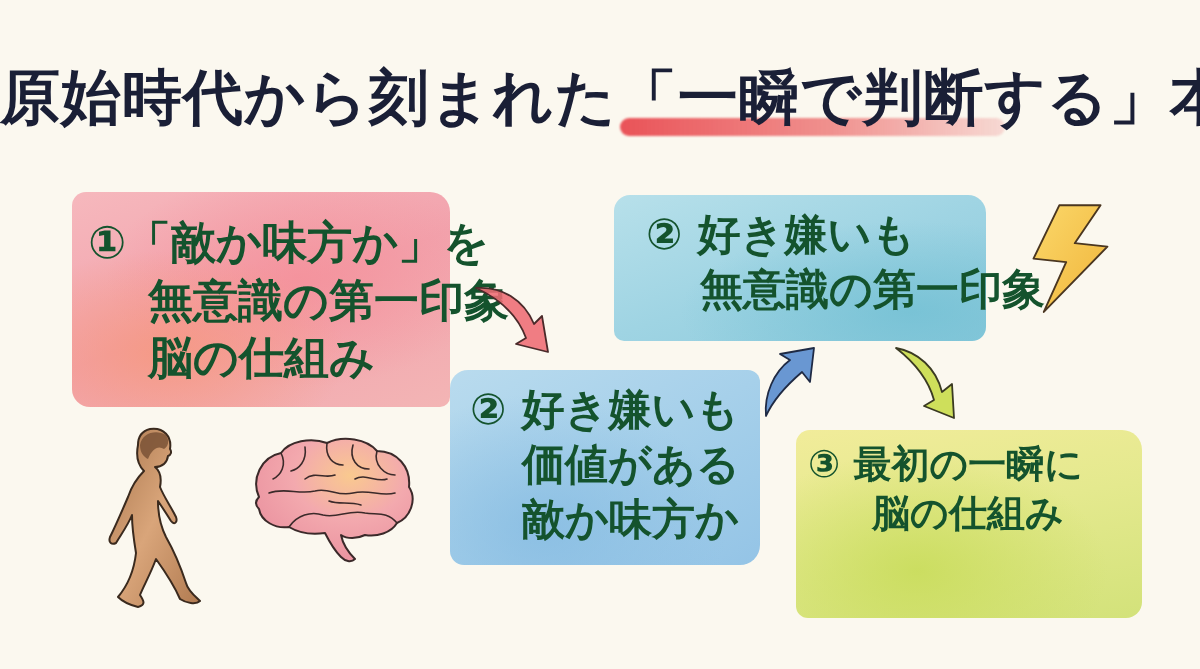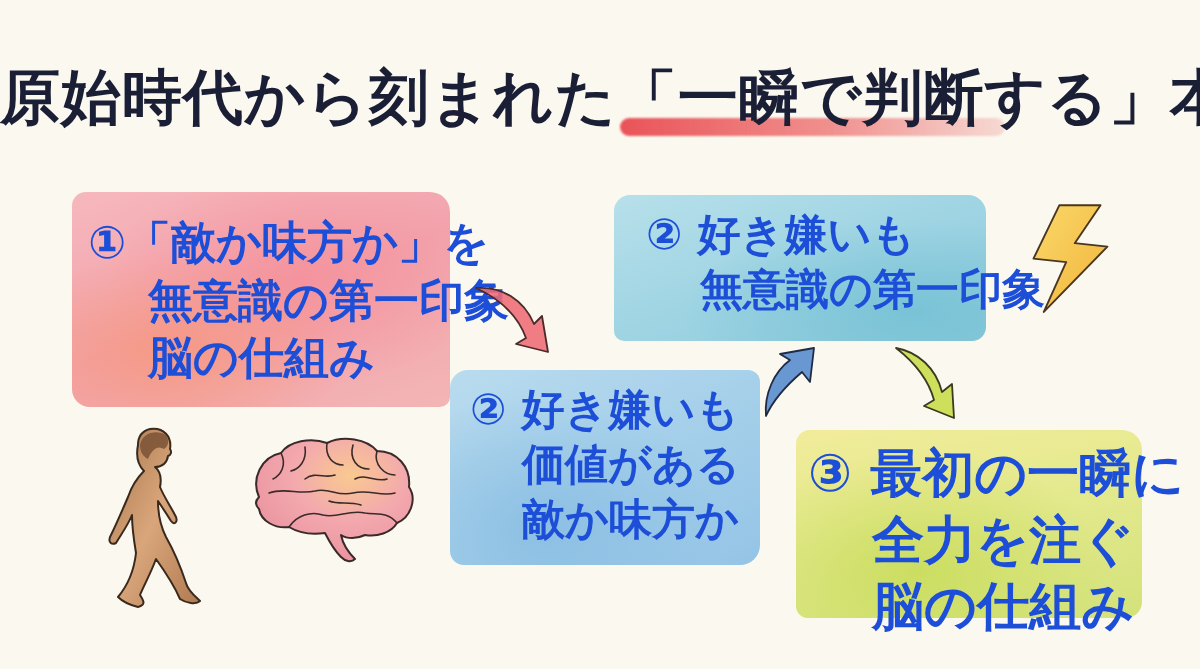--- a/index.html
+++ b/index.html
@@ -19,21 +19,21 @@
       position: absolute; left: 620px; top: 118px; width: 385px; height: 18px;
       border-radius: 10px;
       background: linear-gradient(90deg, rgba(232,74,80,0.95) 0%, rgba(236,110,110,0.75) 55%, rgba(240,160,160,0.35) 100%);
       filter: blur(1px); z-index: 2;
     }
     .box {
       position: absolute; z-index: 1;
       filter: blur(0.6px);
     }
     .box-text {
-      position: absolute; z-index: 2; font-weight: bold; color: #1d4ed8;
+      position: absolute; z-index: 2; font-weight: bold; color: #14532d;
       line-height: 1.28;
     }
     .box-text .line { display: block; white-space: nowrap; }
 
     
     #box1 {
       left: 72px; top: 192px; width: 378px; height: 215px;
       border-radius: 14px 20px 10px 18px;
       background:
         radial-gradient(ellipse at 25% 75%, rgba(246,150,120,0.75) 0%, rgba(246,150,120,0) 45%),
@@ -66,21 +66,21 @@
     #box3-text .line:nth-child(2) { padding-left: 8px; margin-left: 46px; }
 
     
     #box4 {
       left: 796px; top: 430px; width: 346px; height: 188px;
       border-radius: 14px 20px 16px 12px;
       background:
         radial-gradient(ellipse at 35% 75%, rgba(200,220,90,0.85) 0%, rgba(200,220,90,0) 60%),
         linear-gradient(170deg, #f1ec9a 0%, #e4e98e 45%, #d3e27a 100%);
     }
-    #box4-text { left: 808px; top: 440px; font-size: 52px; }
+    #box4-text { left: 808px; top: 440px; font-size: 38px; }
     #box4-text .line:nth-child(2), #box4-text .line:nth-child(3) { padding-left: 64px; }
 
     .illus { position: absolute; z-index: 2; }
     #caveman { left: 100px; top: 425px; width: 110px; height: 195px; }
     #brain { left: 245px; top: 435px; width: 175px; height: 135px; }
     #arrow1 { left: 472px; top: 278px; width: 90px; height: 80px; }
     #arrow2 { left: 760px; top: 342px; width: 60px; height: 78px; }
     #arrow3 { left: 888px; top: 342px; width: 72px; height: 78px; }
     #bolt { left: 1018px; top: 195px; width: 92px; height: 135px; }
   </style>
@@ -108,21 +108,20 @@
 
   <div class="box" id="box3"></div>
   <div class="box-text" id="box3-text">
     <span class="line">② 好き嫌いも</span>
     <span class="line">無意識の第一印象</span>
   </div>
 
   <div class="box" id="box4"></div>
   <div class="box-text" id="box4-text">
     <span class="line">③ 最初の一瞬に</span>
-    <span class="line">全力を注ぐ</span>
     <span class="line">脳の仕組み</span>
   </div>
 
   <svg class="illus" id="caveman" viewBox="0 0 110 195">
     <defs>
       <linearGradient id="skin" x1="0" y1="0" x2="1" y2="1">
         <stop offset="0" stop-color="#a9764d"></stop>
         <stop offset="0.5" stop-color="#d9a57a"></stop>
         <stop offset="1" stop-color="#b07a50"></stop>
       </linearGradient>

